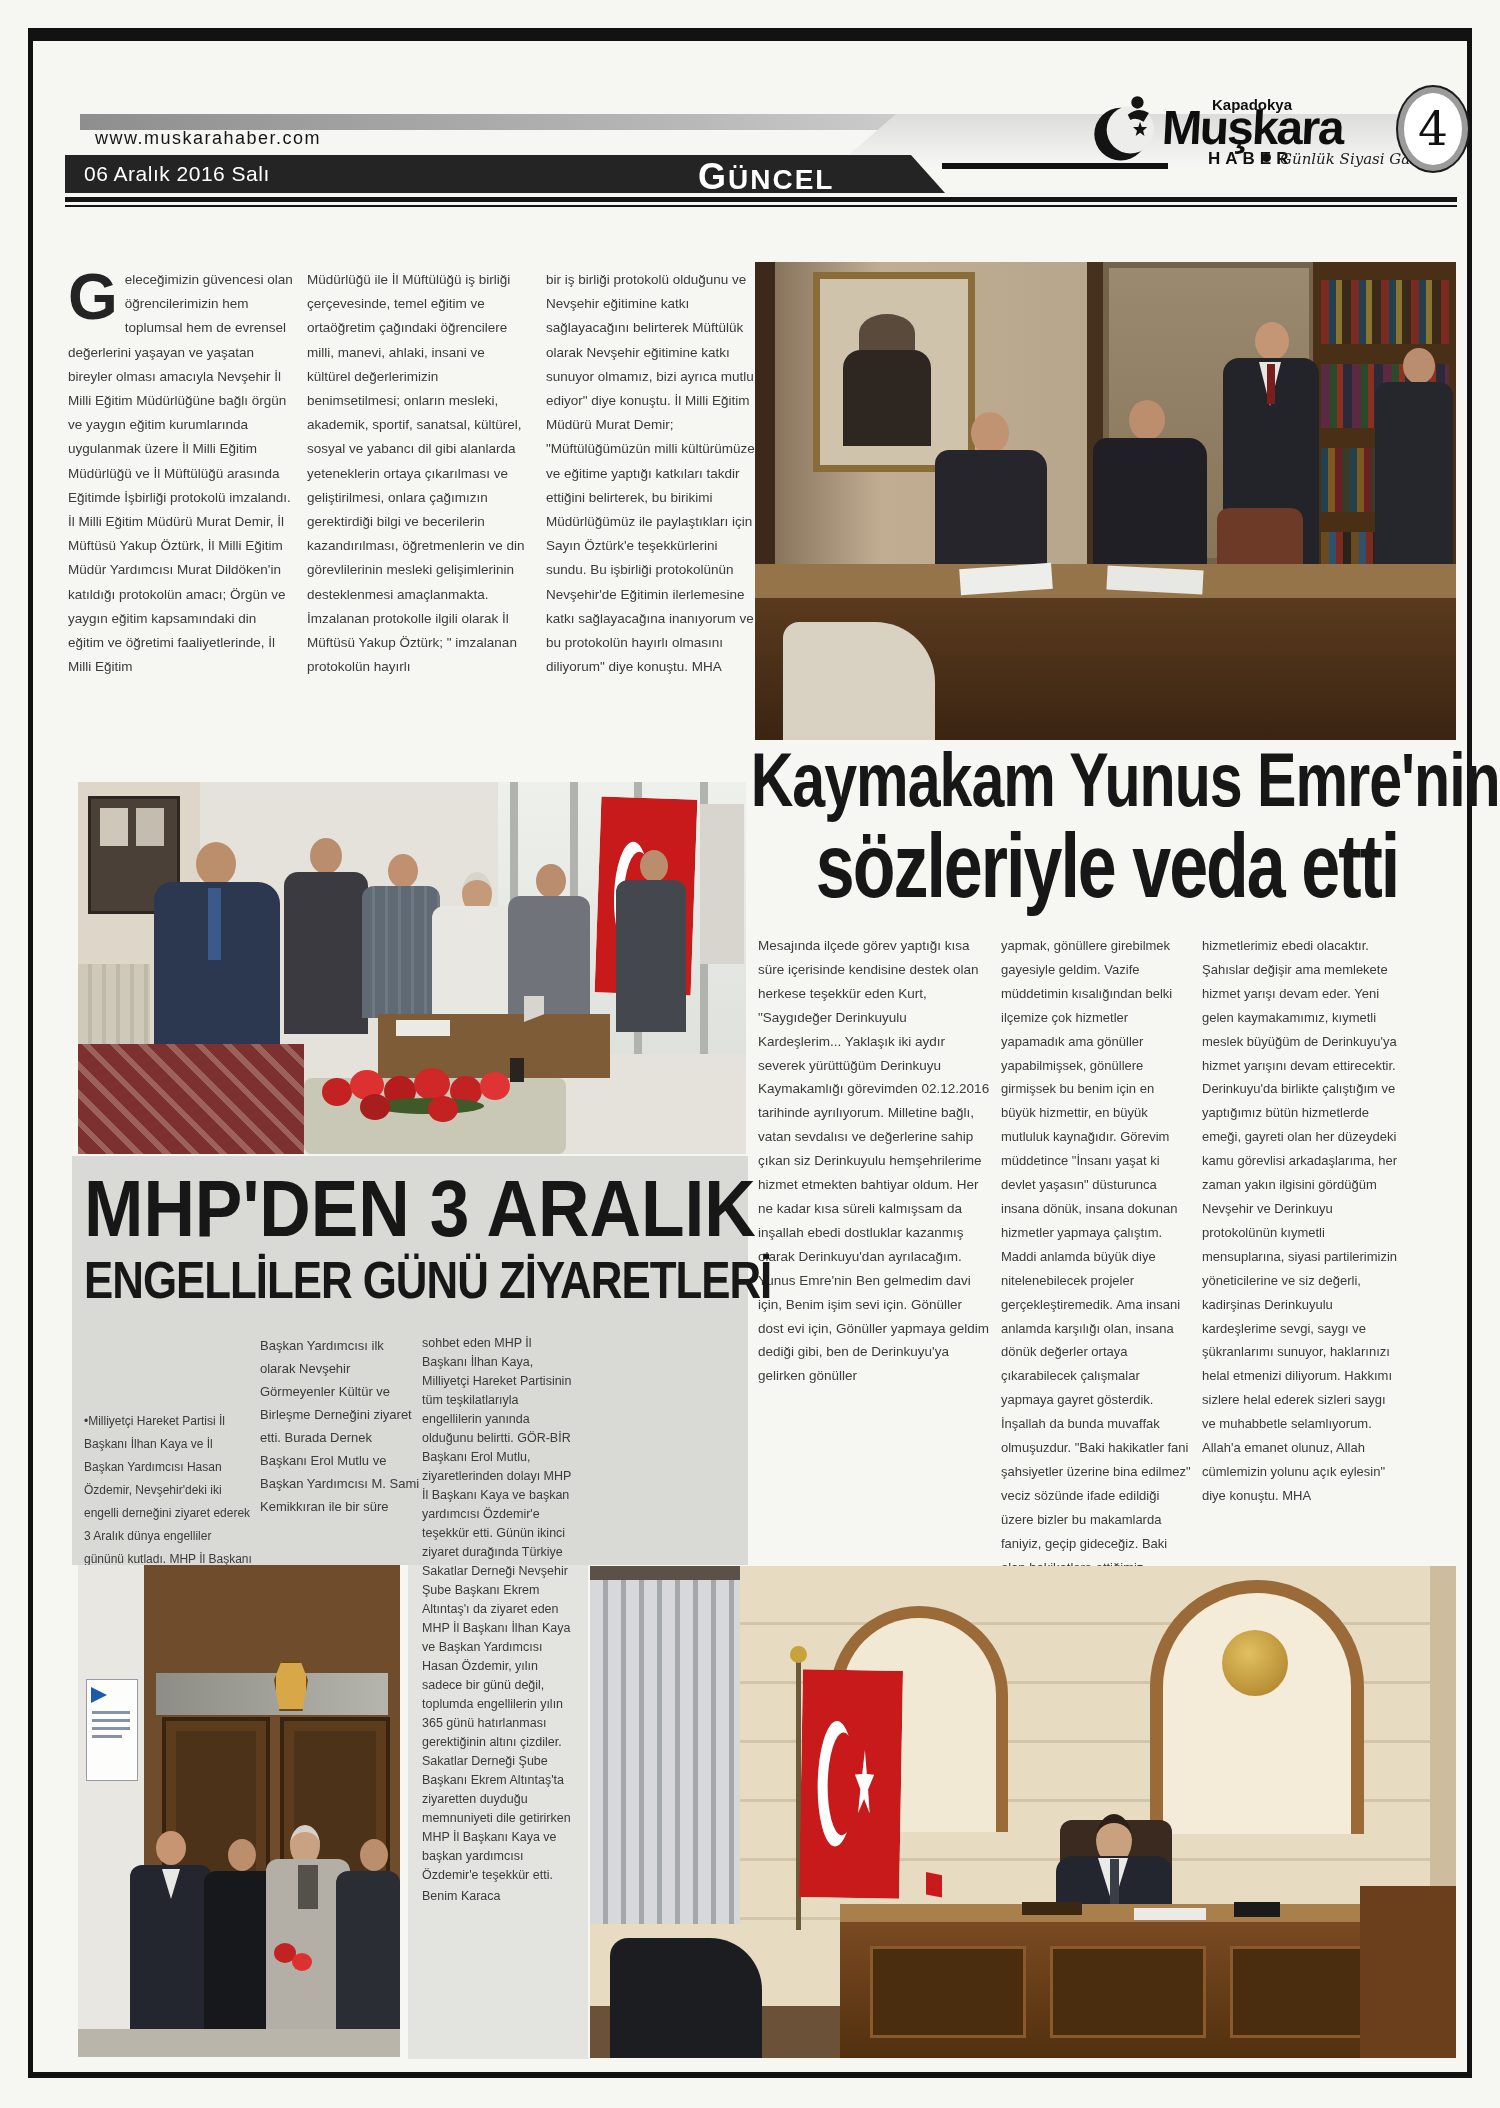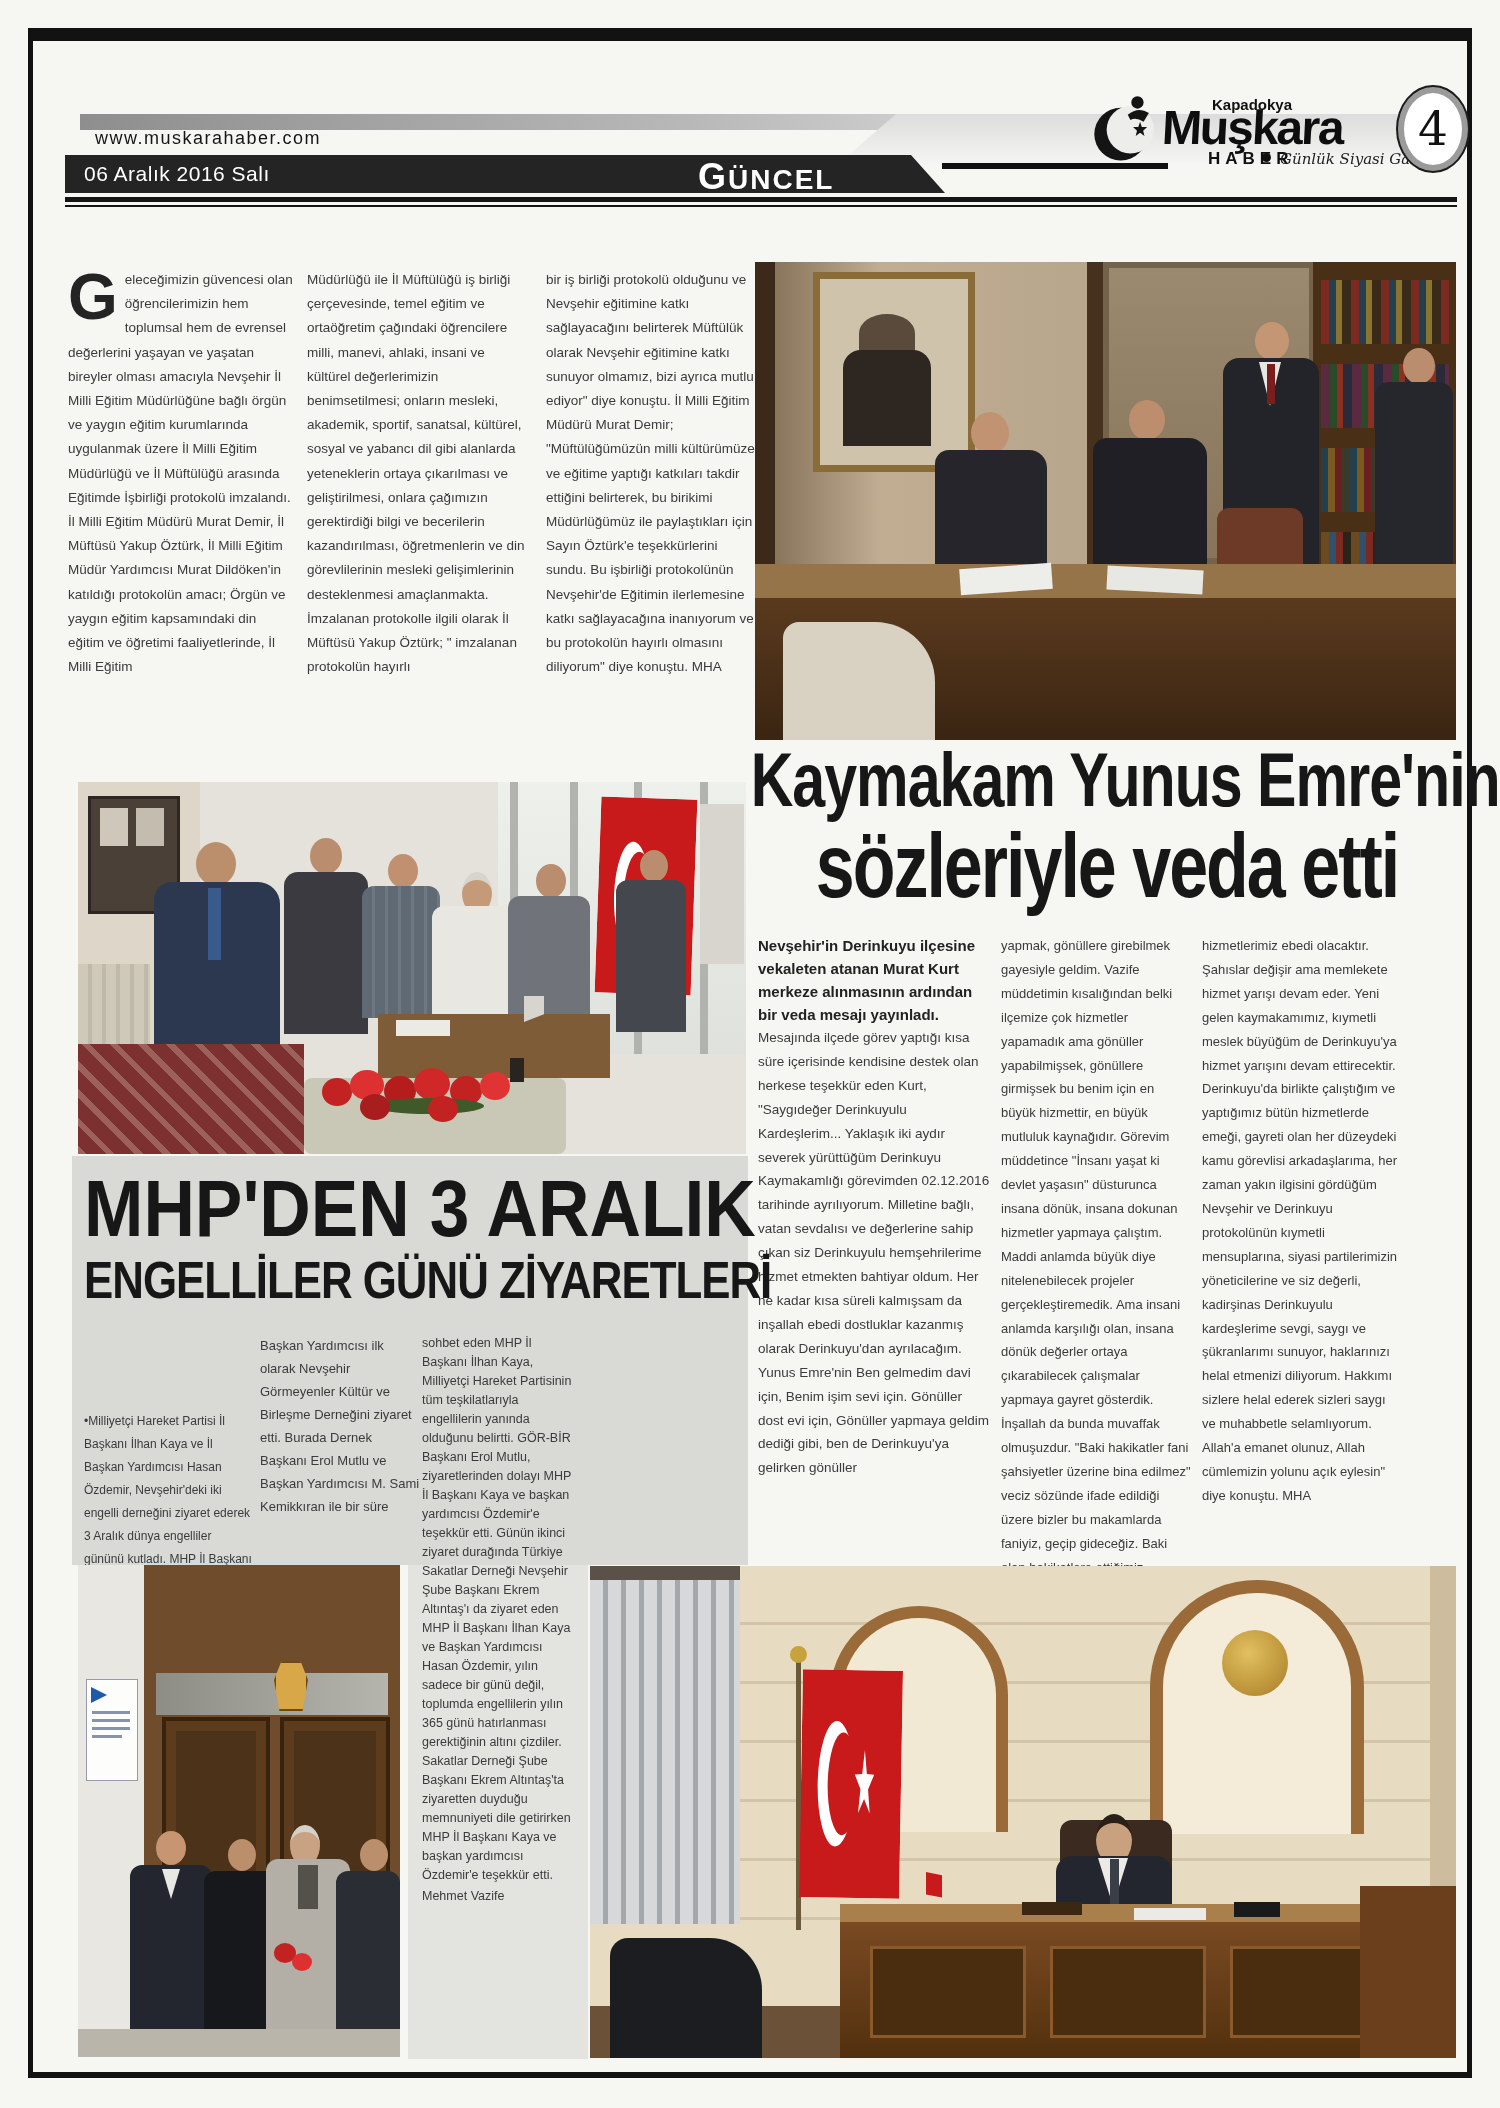--- a/index.html
+++ b/index.html
@@ -129,21 +129,20 @@
 
   <div class="a" style="left:758px;top:742px;width:698px;text-align:center;">
     <span class="hcond" style="font-size:58px;line-height:58px;letter-spacing:-1px;transform:scale(1.02,1.3);">Kaymakam Yunus Emre'nin</span>
   </div>
   <div class="a" style="left:758px;top:822px;width:698px;text-align:center;">
     <span class="hcond" style="font-size:70px;line-height:68px;letter-spacing:-2px;transform:scale(1.0,1.3);">sözleriyle veda etti</span>
   </div>
 
   <div class="a cols" style="left:758px;top:934px;width:700px;gap:11px;">
     <div style="width:232px;">
-      <div class="vintro">Nevşehir'in Derinkuyu ilçesine vekaleten atanan Murat Kurt merkeze alınmasının ardından bir veda mesajı yayınladı.</div>
       <div class="body2" style="font-size:13.5px;">Mesajında ilçede görev yaptığı kısa süre içerisinde kendisine destek olan herkese teşekkür eden Kurt, "Saygıdeğer Derinkuyulu Kardeşlerim... Yaklaşık iki aydır severek yürüttüğüm Derinkuyu Kaymakamlığı görevimden 02.12.2016 tarihinde ayrılıyorum. Milletine bağlı, vatan sevdalısı ve değerlerine sahip çıkan siz Derinkuyulu hemşehrilerime hizmet etmekten bahtiyar oldum. Her ne kadar kısa süreli kalmışsam da inşallah ebedi dostluklar kazanmış olarak Derinkuyu'dan ayrılacağım. Yunus Emre'nin Ben gelmedim davi için, Benim işim sevi için. Gönüller dost evi için, Gönüller yapmaya geldim dediği gibi, ben de Derinkuyu'ya gelirken gönüller</div>
     </div>
     <div class="body2" style="width:190px;">yapmak, gönüllere girebilmek gayesiyle geldim. Vazife müddetimin kısalığından belki ilçemize çok hizmetler yapamadık ama gönüller yapabilmişsek, gönüllere girmişsek bu benim için en büyük hizmettir, en büyük mutluluk kaynağıdır. Görevim müddetince "İnsanı yaşat ki devlet yaşasın" düsturunca insana dönük, insana dokunan hizmetler yapmaya çalıştım. Maddi anlamda büyük diye nitelenebilecek projeler gerçekleştiremedik. Ama insani anlamda karşılığı olan, insana dönük değerler ortaya çıkarabilecek çalışmalar yapmaya gayret gösterdik. İnşallah da bunda muvaffak olmuşuzdur. "Baki hakikatler fani şahsiyetler üzerine bina edilmez" veciz sözünde ifade edildiği üzere bizler bu makamlarda faniyiz, geçip gideceğiz. Baki olan hakikatlere ettiğimiz, Baki'ye dönük yaptığımız</div>
     <div class="body2" style="width:196px;">hizmetlerimiz ebedi olacaktır. Şahıslar değişir ama memlekete hizmet yarışı devam eder. Yeni gelen kaymakamımız, kıymetli meslek büyüğüm de Derinkuyu'ya hizmet yarışını devam ettirecektir. Derinkuyu'da birlikte çalıştığım ve yaptığımız bütün hizmetlerde emeği, gayreti olan her düzeydeki kamu görevlisi arkadaşlarıma, her zaman yakın ilgisini gördüğüm Nevşehir ve Derinkuyu protokolünün kıymetli mensuplarına, siyasi partilerimizin yöneticilerine ve siz değerli, kadirşinas Derinkuyulu kardeşlerime sevgi, saygı ve şükranlarımı sunuyor, haklarınızı helal etmenizi diliyorum. Hakkımı sizlere helal ederek sizleri saygı ve muhabbetle selamlıyorum. Allah'a emanet olunuz, Allah cümlemizin yolunu açık eylesin" diye konuştu. MHA</div>
   </div>
 
   <div class="photo" style="left:78px;top:782px;width:668px;height:372px;background:#e4e2da;">
     <div class="a" style="left:420px;top:0;width:248px;height:272px;background:linear-gradient(180deg,#eef0ec,#dfe2dc);"></div>
     <div class="a" style="left:432px;top:0;width:8px;height:272px;background:#b0b3ae;"></div>
     <div class="a" style="left:492px;top:0;width:8px;height:272px;background:#b0b3ae;"></div>
@@ -197,21 +196,21 @@
     <span class="hcond hleft" style="font-size:66px;line-height:62px;letter-spacing:0px;transform:scale(1.08,1.22);">MHP'DEN 3 ARALIK</span>
   </div>
   <div class="a" style="left:84px;top:1254px;">
     <span class="hcond hleft" style="font-size:43px;line-height:44px;letter-spacing:-1px;transform:scale(1.02,1.2);">ENGELLİLER GÜNÜ ZİYARETLERİ</span>
   </div>
 
   <div class="a body3" style="left:84px;top:1410px;width:168px;font-size:12px;line-height:23px;">•Milliyetçi Hareket Partisi İl Başkanı İlhan Kaya ve İl Başkan Yardımcısı Hasan Özdemir, Nevşehir'deki iki engelli derneğini ziyaret ederek 3 Aralık dünya engelliler gününü kutladı. MHP İl Başkanı Kaya ve İl</div>
   <div class="a body3" style="left:260px;top:1334px;width:162px;font-size:13px;line-height:23px;">Başkan Yardımcısı ilk olarak Nevşehir Görmeyenler Kültür ve Birleşme Derneğini ziyaret etti. Burada Dernek Başkanı Erol Mutlu ve Başkan Yardımcısı M. Sami Kemikkıran ile bir süre</div>
   <div class="a body3" style="left:422px;top:1334px;width:158px;">
     <span>sohbet eden MHP İl Başkanı İlhan Kaya, Milliyetçi Hareket Partisinin tüm teşkilatlarıyla engellilerin yanında olduğunu belirtti. GÖR-BİR Başkanı Erol Mutlu, ziyaretlerinden dolayı MHP İl Başkanı Kaya ve başkan yardımcısı Özdemir'e teşekkür etti. Günün ikinci ziyaret durağında Türkiye Sakatlar Derneği Nevşehir Şube Başkanı Ekrem Altıntaş'ı da ziyaret eden MHP İl Başkanı İlhan Kaya ve Başkan Yardımcısı Hasan Özdemir, yılın sadece bir günü değil, toplumda engellilerin yılın 365 günü hatırlanması gerektiğinin altını çizdiler. Sakatlar Derneği Şube Başkanı Ekrem Altıntaş'ta ziyaretten duyduğu memnuniyeti dile getirirken MHP İl Başkanı Kaya ve başkan yardımcısı Özdemir'e teşekkür etti.</span>
-    <div style="margin-top:2px;">Mehmet Vazife</div>
+    <div style="margin-top:2px;">Benim Karaca</div>
   </div>
 
   <div class="photo" style="left:78px;top:1565px;width:322px;height:492px;background:#6e4c2c;">
     <div class="a" style="left:0;top:0;width:66px;height:492px;background:#e9e7e1;"></div>
     <div class="a" style="left:78px;top:108px;width:232px;height:42px;background:linear-gradient(90deg,#8d8d85,#b5b5ad);"></div>
     <div class="a" style="left:84px;top:152px;width:100px;height:310px;background:#4c3218;border:4px solid #38240e;box-shadow:inset 0 0 0 10px #5c3c1c;"></div>
     <div class="a" style="left:202px;top:152px;width:102px;height:310px;background:#4c3218;border:4px solid #38240e;box-shadow:inset 0 0 0 10px #5c3c1c;"></div>
     <div class="a" style="left:196px;top:96px;width:30px;height:46px;background:#d8a848;clip-path:polygon(22% 0,78% 0,100% 38%,84% 100%,16% 100%,0 38%);border:2px solid #6b4a18;"></div>
     <div class="a" style="left:209px;top:96px;width:3px;height:0px;background:#3a2a10;"></div>
 

